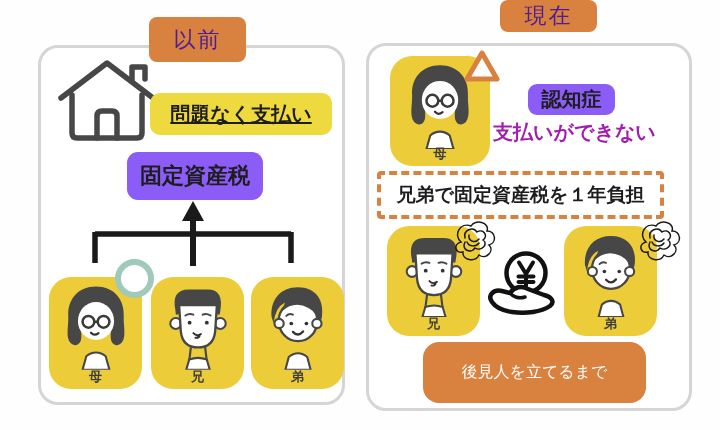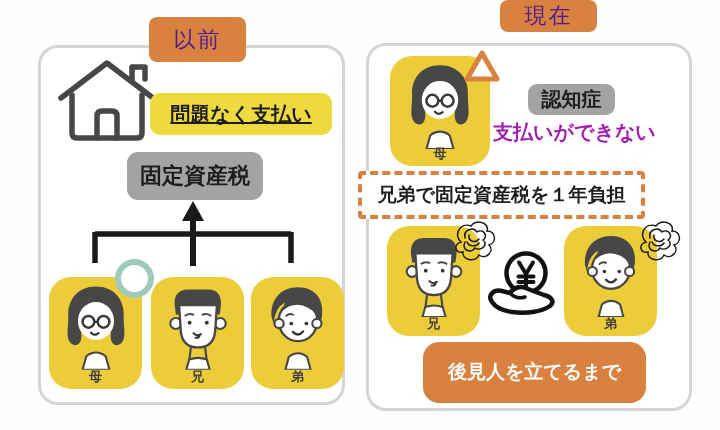--- a/index.html
+++ b/index.html
@@ -18,21 +18,21 @@
     background:#d9813f;color:#4c1d95;border-radius:8px;
     font-size:22px;font-weight:400;letter-spacing:2px;
     display:flex;align-items:center;justify-content:center;
     z-index:10;
   }
   .pill{
     display:flex;align-items:center;justify-content:center;
     font-weight:700;box-sizing:border-box;z-index:4;
   }
   .pill-yellow{background:#eed93e;border-radius:10px;font-size:20px;text-decoration:underline;}
-  .pill-mint{background:#a3a3a3;border-radius:11px;text-align:center;}
+  .pill-mint{background:#8b5cf6;border-radius:11px;text-align:center;}
   .plain-note{font-size:20px;font-weight:700;color:#a21caf;z-index:4;}
   .dashed-box{
     border:4px dashed #d9813f;background:#ffffff;border-radius:4px;
     display:flex;align-items:center;justify-content:center;
     font-size:19px;font-weight:700;box-sizing:border-box;z-index:4;
   }
   .avatar{
     background:#edcc3a;border-radius:22px;box-sizing:border-box;z-index:2;
   }
   .avatar svg{position:absolute;left:50%;transform:translateX(-50%);top:5px;}
@@ -40,21 +40,21 @@
     position:absolute;bottom:3px;width:100%;text-align:center;
     font-size:13px;font-weight:700;color:#3e3e3e;
   }
   .ring{
     width:27px;height:27px;border:6px solid #9fc9ba;border-radius:50%;
     background:#ffffff;z-index:6;
   }
   .footer-box{
     background:#d9813f;border-radius:16px;color:#ffffff;
     display:flex;flex-direction:column;align-items:center;justify-content:center;
-    font-size:19px;font-weight:700;line-height:1.4;z-index:4;
+    font-size:16px;font-weight:400;line-height:1.4;z-index:4;
   }
   svg{display:block;}
   .z6{z-index:6;}
 </style>
 </head>
 <body>
 
 <svg width="0" height="0" style="position:absolute" aria-hidden="true">
   <defs>
     <symbol id="face-mother" viewBox="0 0 100 104">
@@ -168,21 +168,21 @@
 <svg class="abs z6" style="left:463px;top:49px;" width="38" height="34" viewBox="0 0 38 34">
   <polygon points="19,4 34,30 4,30" fill="#ffffff" stroke="#d9813f" stroke-width="5" stroke-linejoin="round"></polygon>
 </svg>
 
 <div class="abs pill pill-mint" style="left:528px;top:84px;width:87px;height:31px;font-size:20px;border-radius:9px;">
   <span>認知症</span>
 </div>
 
 <div class="abs plain-note" style="left:493px;top:119px;">支払いができない</div>
 
-<div class="abs dashed-box" style="left:358px;top:171px;width:287px;height:48px;">
+<div class="abs dashed-box" style="left:377px;top:171px;width:287px;height:48px;">
   <span>兄弟で固定資産税を１年負担</span>
 </div>
 
 <div class="abs avatar" style="left:387px;top:226px;width:93px;height:110px;">
   <svg width="84" height="86" viewBox="0 0 100 104">
       <use href="#face-bro1"></use>
     </svg>
   <div class="tag">兄</div>
 </div>
 <svg class="abs z6" style="left:451px;top:218px;" width="46" height="44" viewBox="0 0 46 44">

